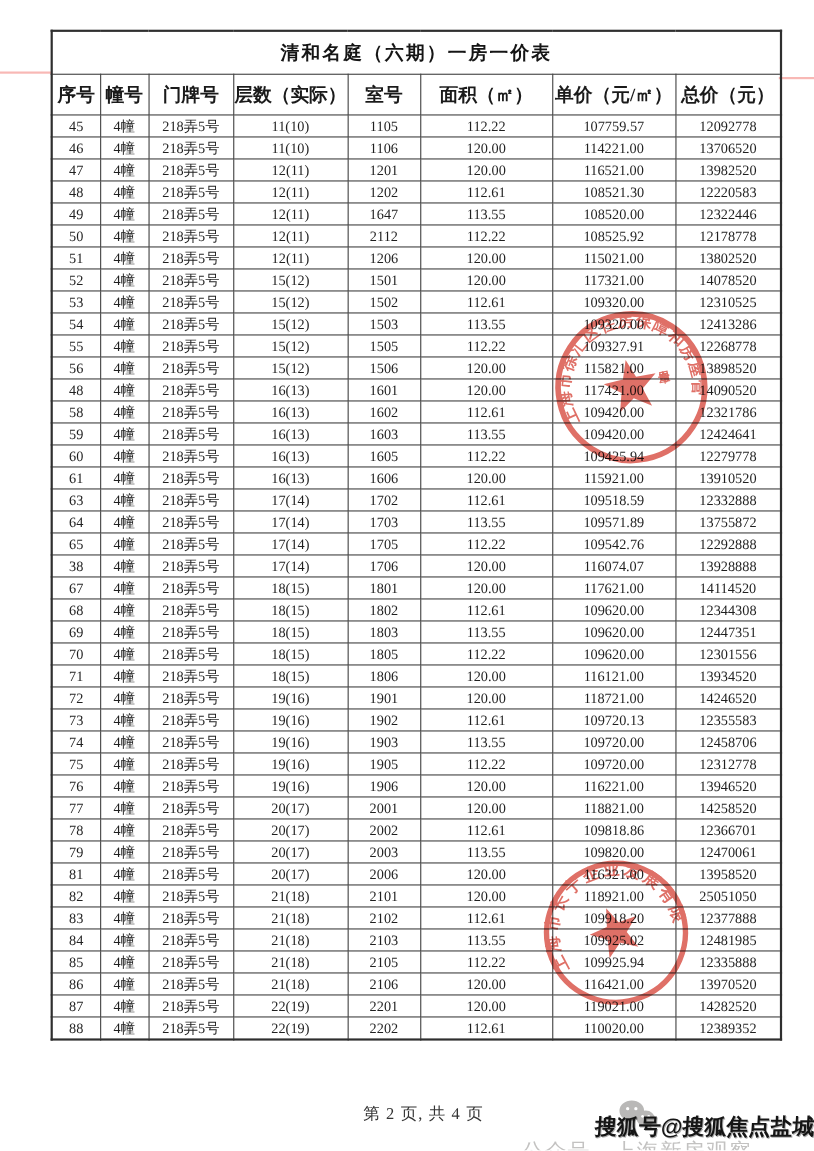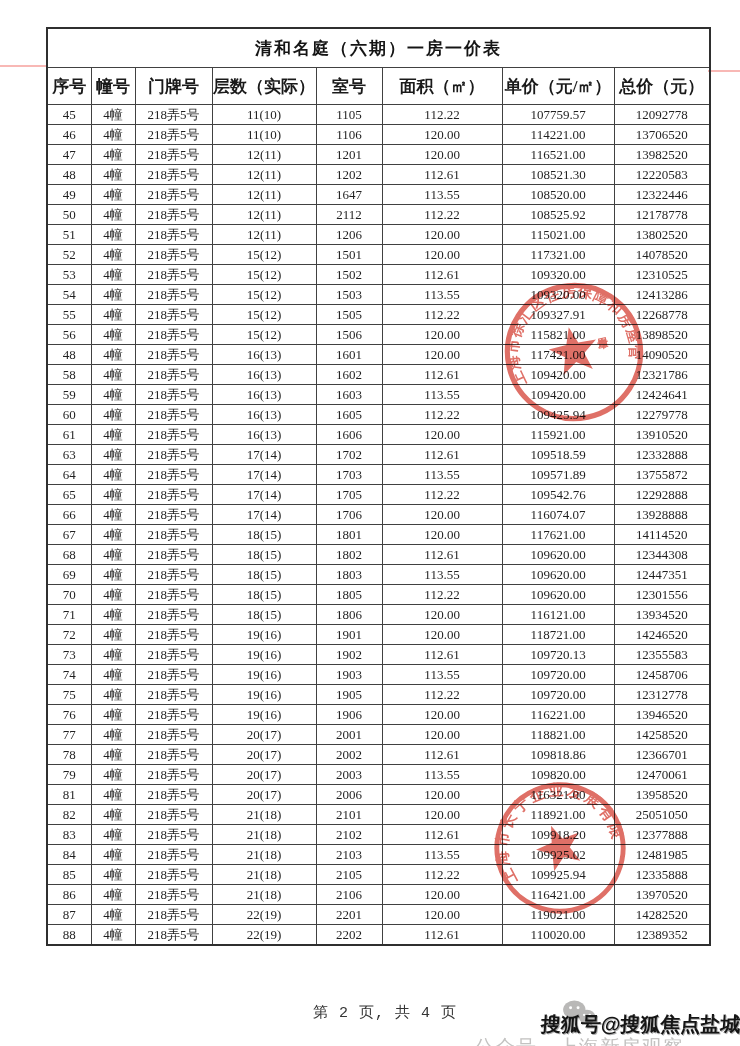--- a/index.html
+++ b/index.html
@@ -16,21 +16,21 @@
   .price-table .title-cell{height:38px;font-size:17px;font-weight:bold;letter-spacing:2px;color:#151515;}
   .price-table thead th.colhead{height:36px;font-size:17px;font-weight:bold;color:#1a1a1a;}
   .price-table tbody td{height:19px;line-height:19px;font-size:13px;}
 
   .stamp{position:absolute;mix-blend-mode:multiply;opacity:.82;}
   .stamp svg{display:block;}
   .stamp-1{left:499px;top:277px;transform:rotate(-12deg);}
   .stamp-2{left:489px;top:777px;transform:rotate(-22deg);}
 
   .footer-pageinfo{position:absolute;left:300px;top:1003px;width:170px;text-align:center;
-        font-size:15px;color:#343434;letter-spacing:1px;font-family:Liberation Mono, monospace;}
+        font-size:15px;color:#343434;letter-spacing:1px;}
   .footer-wechat{position:absolute;left:474px;top:999px;display:flex;align-items:center;gap:7px;
         font-family:"Liberation Sans","DejaVu Sans",sans-serif;flex-direction:column;}
   .footer-wechat .label{font-size:20px;color:#c3c2c1;font-weight:500;letter-spacing:1px;white-space:nowrap;}
   .watermark{position:absolute;left:541px;top:1011px;font-family:"Liberation Sans","DejaVu Sans",sans-serif;
         font-size:20px;font-weight:900;color:#151515;white-space:nowrap;transform:skewX(-4deg);
         text-shadow:1px 1px 0 rgba(20,20,20,.35);}
 </style>
 </head>
 <body>
 
@@ -260,21 +260,21 @@
           <td>65</td>
           <td>4幢</td>
           <td>218弄5号</td>
           <td>17(14)</td>
           <td>1705</td>
           <td>112.22</td>
           <td>109542.76</td>
           <td>12292888</td>
         </tr>
         <tr>
-          <td>66</td>
+          <td>38</td>
           <td>4幢</td>
           <td>218弄5号</td>
           <td>17(14)</td>
           <td>1706</td>
           <td>120.00</td>
           <td>116074.07</td>
           <td>13928888</td>
         </tr>
         <tr>
           <td>67</td>

